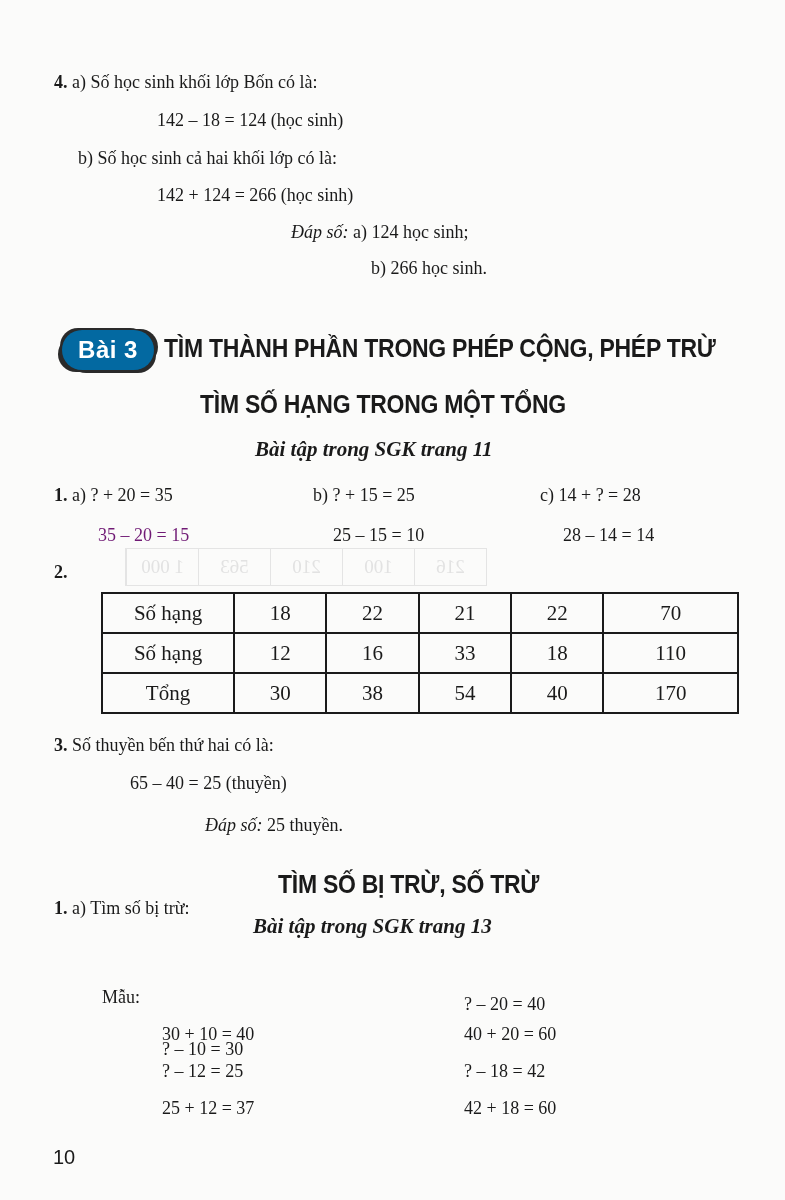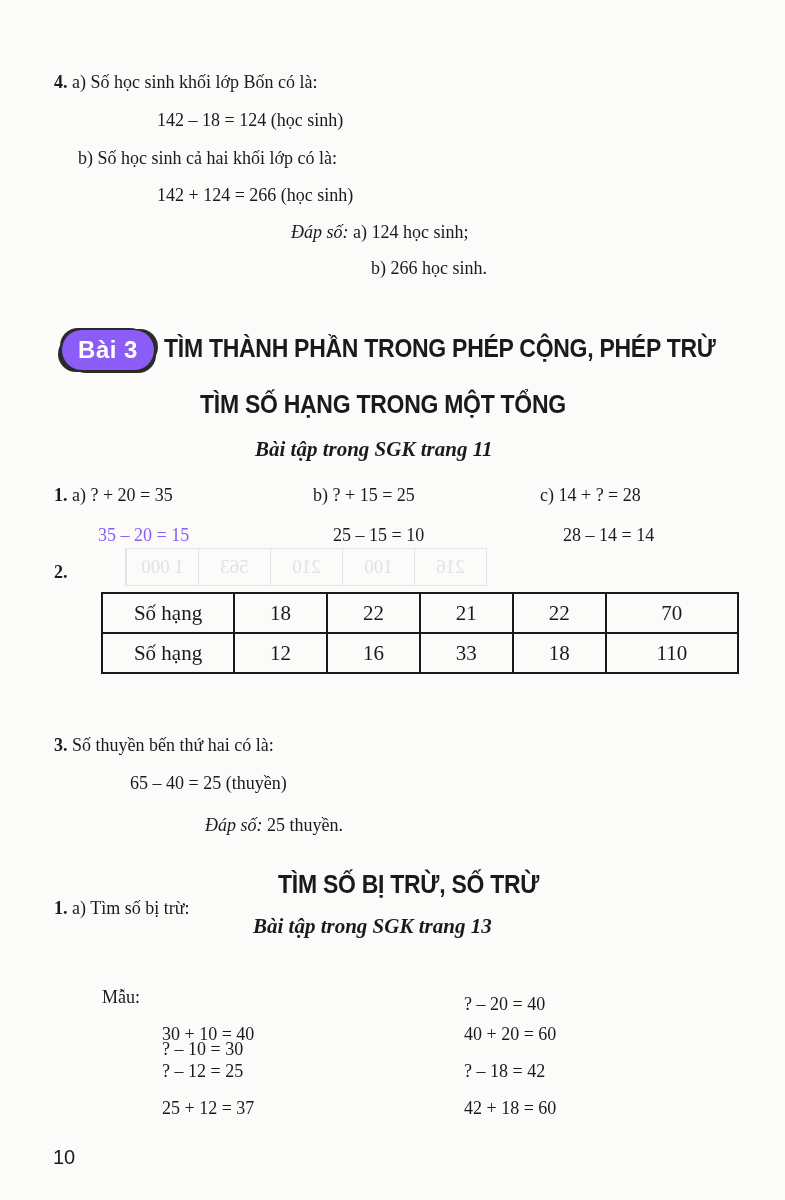--- a/index.html
+++ b/index.html
@@ -6,25 +6,25 @@
   body {
     width: 785px; height: 1200px; background: #fbfbfa; position: relative; overflow: hidden;
     font-family: "DejaVu Serif", "Liberation Serif", serif; color: #1a1a1a;
   }
   .serif { font-family: "Liberation Serif", "DejaVu Serif", serif; font-size: 18px; }
   .abs { position: absolute; white-space: nowrap; }
   .num { font-weight: bold; }
   .ital { font-style: italic; }
   .h-title { font-family: "Liberation Sans", "DejaVu Sans", sans-serif; font-weight: bold; font-size: 25px; letter-spacing: -0.3px; transform: scaleX(0.92); transform-origin: left center; }
   .sub { font-family: "Liberation Serif", serif; font-weight: bold; font-style: italic; font-size: 21px; }
-  .faded { color: #8b5cf6; }
+  .faded { color: #701a75; }
 
   .badge {
     position: absolute; left: 62px; top: 330px; width: 92px; height: 40px;
-    background: #8b5cf6; border-radius: 20px;
+    background: #0369a1; border-radius: 20px;
     box-shadow: -6px 4px 0 -2px #2a2a2a, 6px -3px 0 -2px #2a2a2a, 4px 5px 0 -2px #2a2a2a, -4px -4px 0 -2px #2a2a2a;
     display: flex; align-items: center; justify-content: center;
   }
   .badge span { color: #fff; font-family: "Liberation Sans", sans-serif; font-weight: bold; font-size: 24px; letter-spacing: 0.5px; }
 
   table.sum {
     position: absolute; left: 101px; top: 592px; width: 638px; border-collapse: collapse;
     font-family: "Liberation Serif", serif; font-size: 21px;
   }
   table.sum td { border: 2px solid #1a1a1a; height: 38px; text-align: center; padding: 0; }
@@ -94,20 +94,28 @@
     <td>70</td>
   </tr>
   <tr>
     <td class="lbl">Số hạng</td>
     <td>12</td>
     <td>16</td>
     <td>33</td>
     <td>18</td>
     <td>110</td>
   </tr>
+  <tr>
+    <td class="lbl">Tổng</td>
+    <td>30</td>
+    <td>38</td>
+    <td>54</td>
+    <td>40</td>
+    <td>170</td>
+  </tr>
 </tbody>
   </table>
 
 <div class="abs serif" style="left:54px; top:735px;">
   <span class="num">3.</span>
   <span>Số thuyền bến thứ hai có là:</span>
 </div>
 <div class="abs serif" style="left:130px; top:773px;">65 – 40 = 25 (thuyền)</div>
 <div class="abs serif" style="left:205px; top:815px;">
   <span class="ital">Đáp số:</span>

